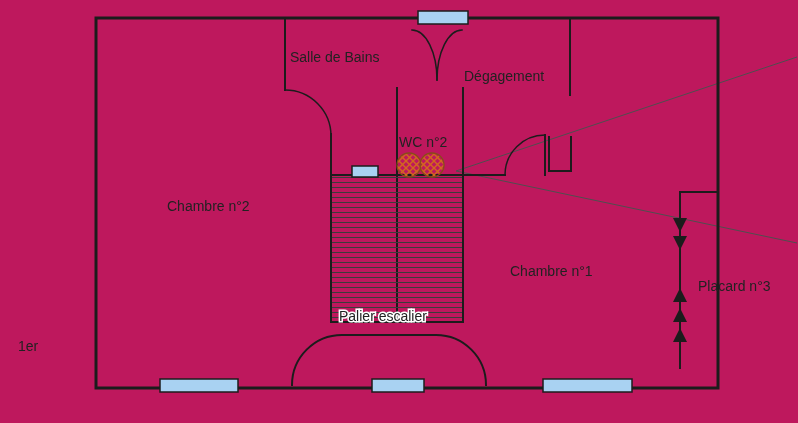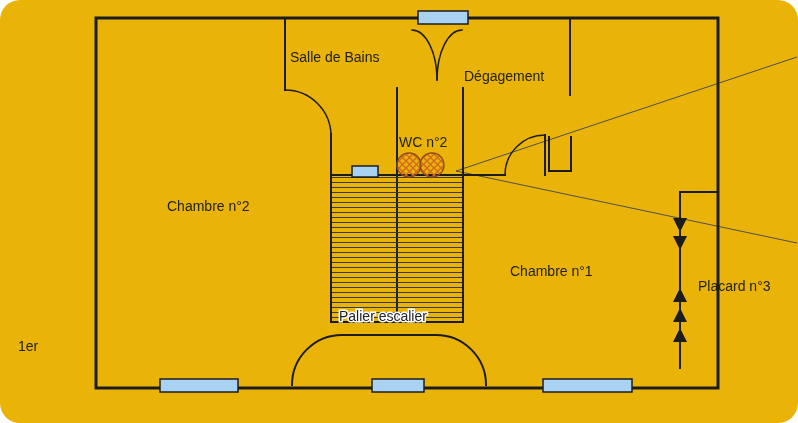--- a/index.html
+++ b/index.html
@@ -1,22 +1,21 @@
 <!DOCTYPE html>
 <html><head>
 <meta charset="utf-8">
 <style>
   html,body { margin:0; padding:0; background:#ffffff; }
   .stage {
     position:relative;
     width:798px; height:423px;
-    background:#eab308;
+    background:#be185d;
     overflow:hidden;
     font-family:"Liberation Sans","DejaVu Sans",sans-serif;
-    border-radius:20px;
   }
   svg { display:block; }
   svg text {
     font-family:"Liberation Sans","DejaVu Sans",sans-serif;
     font-size:14px;
     fill:#222222;
   }
   svg text.halo {
     paint-order:stroke;
     stroke:#ffffff;

